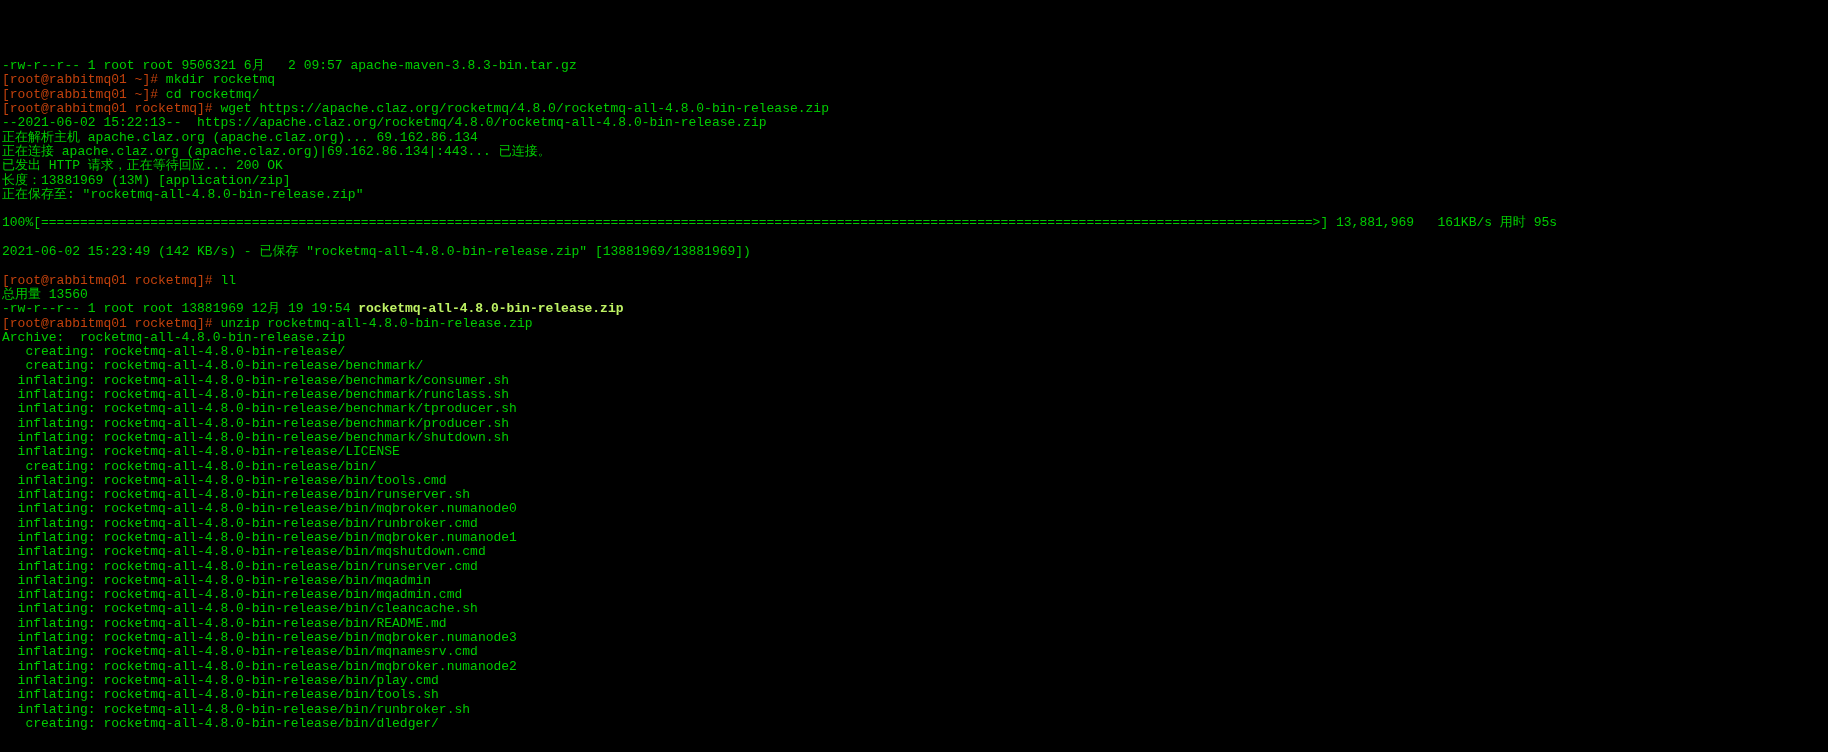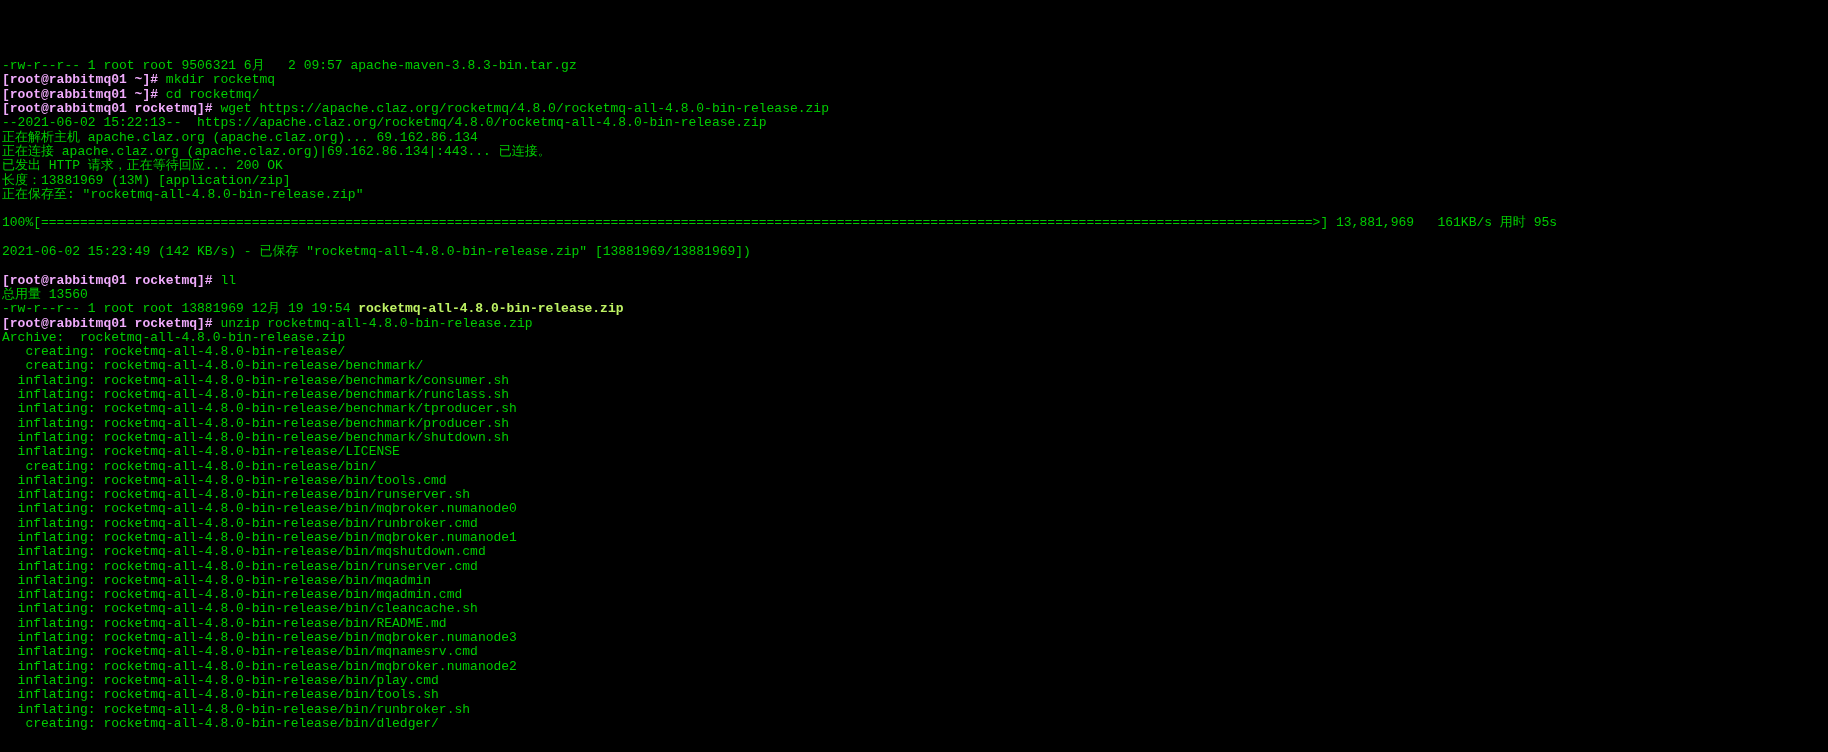--- a/index.html
+++ b/index.html
@@ -14,22 +14,22 @@
       line-height: 1.1;
       color: #00ff00;
       white-space: pre;
       padding: 2px;
       overflow-x: auto;
     }
     .line {
       display: block;
     }
     .bright-green {
-      color: #f0abfc;
-      font-weight: bold;
+      color: #c2410c;
+      font-weight: normal;
     }
     .normal-green {
       color: #00cc00;
     }
     .white-bold {
       color: #bef264;
       font-weight: bold;
     }
   </style>
 </head>

